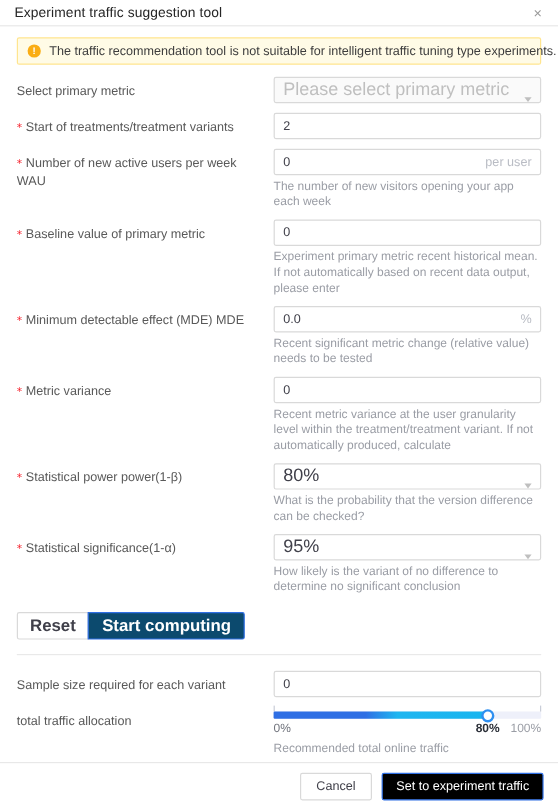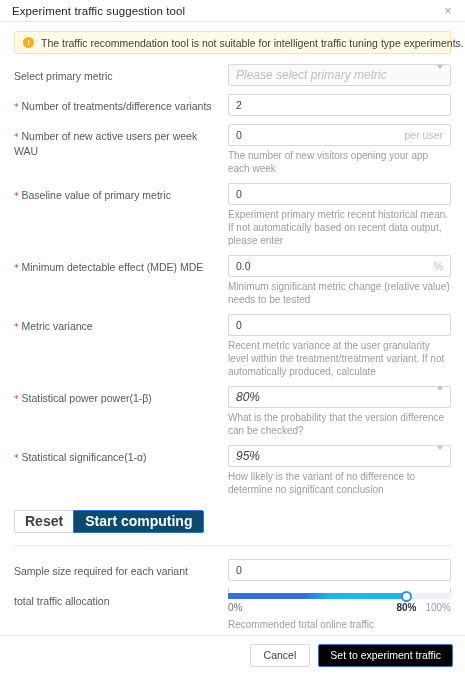--- a/index.html
+++ b/index.html
@@ -72,23 +72,23 @@
     padding: 0 7px; line-height: 20px;
     display: flex; align-items: center;
   }
   .input-box .val { flex: 1 1 auto; }
   .input-box .suffix { color: #b9bcc4; font-size: 10.5px; flex: 0 0 auto; padding-left: 6px; }
 
   .select-box {
     width: 100%; height: 22px;
     border: 1px solid #d9d9d9; border-radius: 2px;
     background: #fff;
-    font-size: 12px; color: #40404a;
+    font-size: 15px; color: #40404a;
     padding: 0 7px; line-height: 20px;
-    display: flex; align-items: flex-start; cursor: pointer; font-style: italic;
+    display: flex; align-items: flex-end; cursor: pointer;
   }
   .select-box.disabled { background: #fafafa; }
   .select-box.disabled .val { color: #bfbfbf; }
   .select-box .val { flex: 1 1 auto; }
   .caret {
     flex: 0 0 auto; width: 0; height: 0;
     border-left: 3.5px solid transparent;
     border-right: 3.5px solid transparent;
     border-top: 4px solid #bfbfbf;
     margin-left: 6px;
@@ -181,21 +181,21 @@
       <div class="form-control">
         <div class="select-box disabled">
           <span class="val">Please select primary metric</span>
           <span class="caret"></span>
         </div>
       </div>
     </div>
     <div class="spacer-8"></div>
 
     <div class="form-row">
-      <div class="form-label"><span class="req">*</span><span>Number of treatments/difference variants</span></div>
+      <div class="form-label"><span class="req">*</span><span>Start of treatments/treatment variants</span></div>
       <div class="form-control">
         <div class="input-box">
           <span class="val">2</span>
         </div>
       </div>
     </div>
     <div class="spacer-8"></div>
 
     <div class="form-row">
       <div class="form-label"><span class="req">*</span><span>Number of new active users per week WAU</span></div>
@@ -220,21 +220,21 @@
     </div>
     <div class="spacer-8"></div>
 
     <div class="form-row">
       <div class="form-label"><span class="req">*</span><span>Minimum detectable effect (MDE) MDE</span></div>
       <div class="form-control">
         <div class="input-box">
           <span class="val">0.0</span>
           <span class="suffix">%</span>
         </div>
-        <div class="hint">Minimum significant metric change (relative value) needs to be tested</div>
+        <div class="hint">Recent significant metric change (relative value) needs to be tested</div>
       </div>
     </div>
     <div class="spacer-8"></div>
 
     <div class="form-row">
       <div class="form-label"><span class="req">*</span><span>Metric variance</span></div>
       <div class="form-control">
         <div class="input-box">
           <span class="val">0</span>
         </div>

